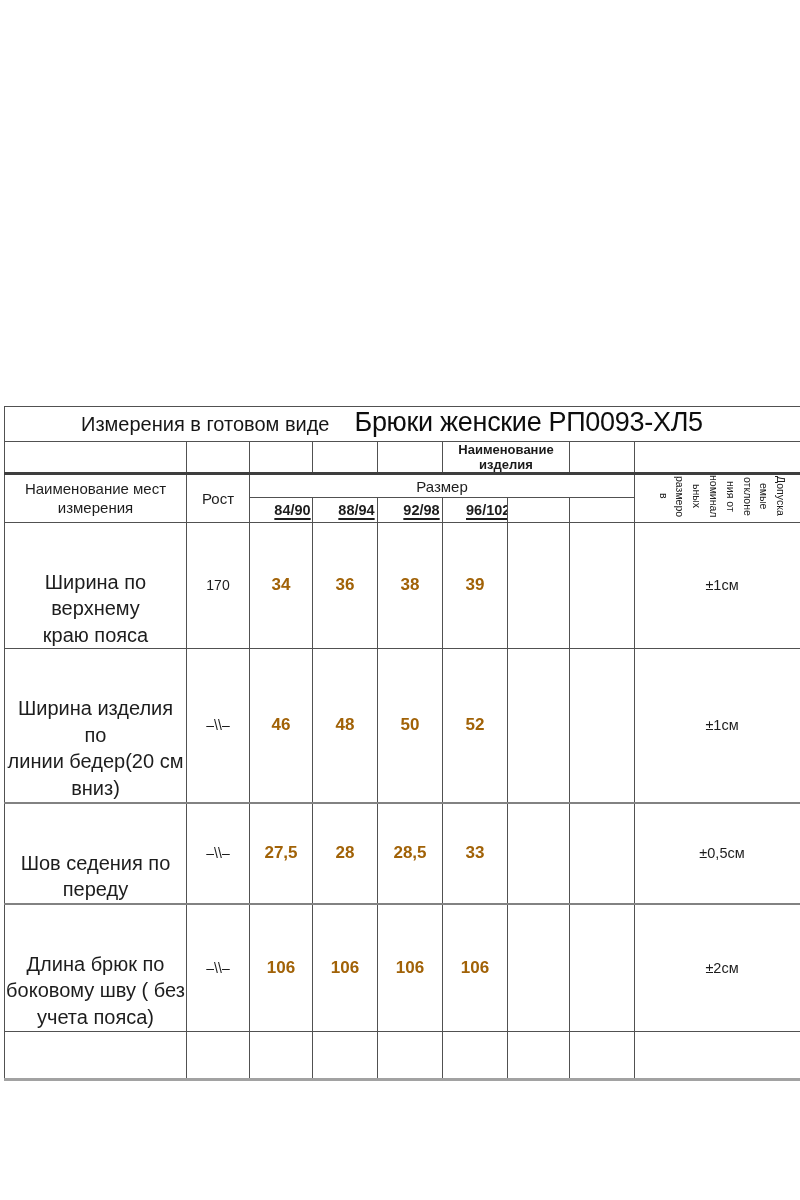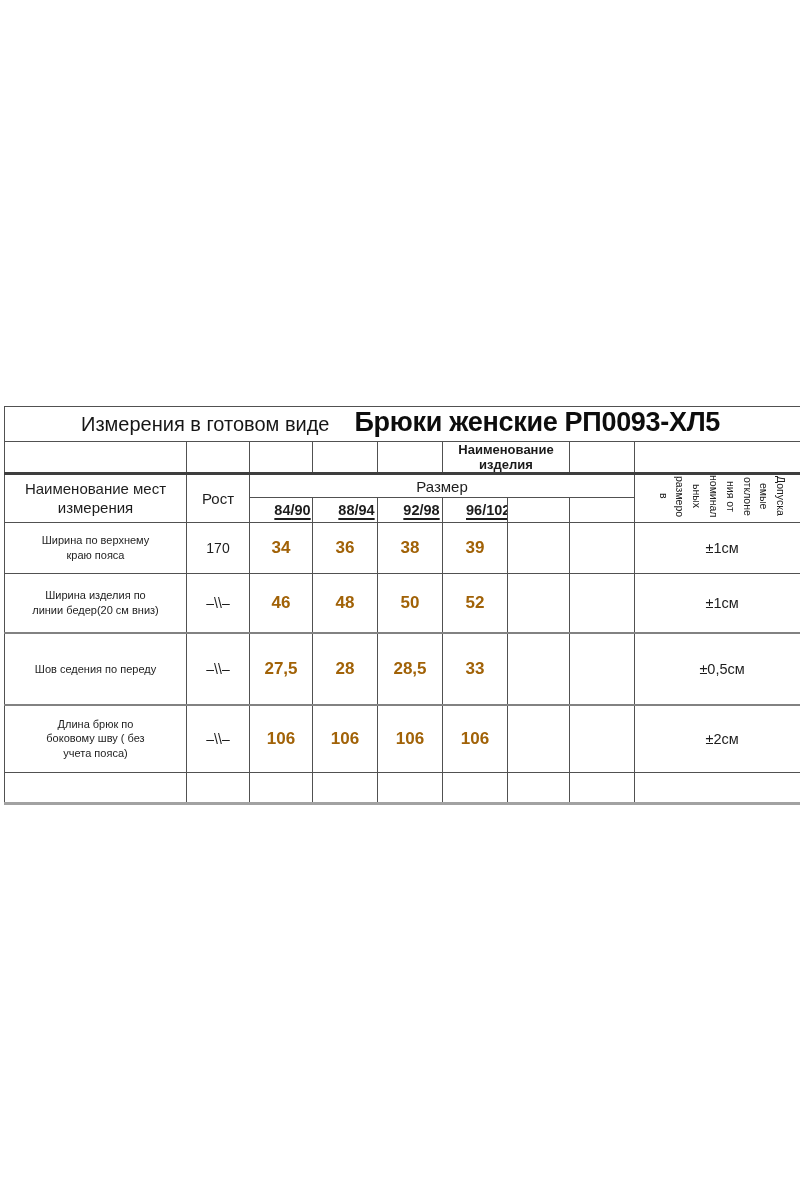--- a/index.html
+++ b/index.html
@@ -52,21 +52,21 @@
     vertical-align: bottom;
   }
   .title-flex {
     display: flex;
     align-items: baseline;
     gap: 25px;
     padding: 0 0 3px 76px;
     white-space: nowrap;
   }
   .caption { font-size: 20px; color: #161616; }
-  .product-name { font-size: 27px; font-weight: bold; letter-spacing: -0.3px; color: #0d0d0d; }
+  .product-name { font-size: 27px; font-weight: normal; letter-spacing: -0.3px; color: #0d0d0d; }
 
   .prod-label { font-size: 13px; color: #1a1a1a; font-weight: bold; }
 
   .name-h, .rost-h, .razmer-h { font-size: 15px; }
   .pre { white-space: pre-line; line-height: 1.3; }
 
   td.size-h {
     font-size: 14.5px;
     font-weight: bold;
   }
@@ -79,21 +79,21 @@
 
   .vert {
     display: inline-block;
     writing-mode: vertical-rl;
     white-space: pre-line;
     font-size: 10.5px;
     line-height: 1.6;
     color: #222222;
   }
 
-  .row-name { font-size: 11px; line-height: 1.33; white-space: pre-line; }
+  .row-name { font-size: 20px; line-height: 1.33; white-space: pre-line; margin-top: 46px; }
   .rost-val { font-size: 14px; }
   td.val { font-size: 17px; font-weight: bold; color: #a16207; }
   .tol-val { font-size: 14.5px; }
 </style>
 </head>
 <body>
 
 <div class="sheet">
   <div class="tbl-pos">
     <table class="spec">

